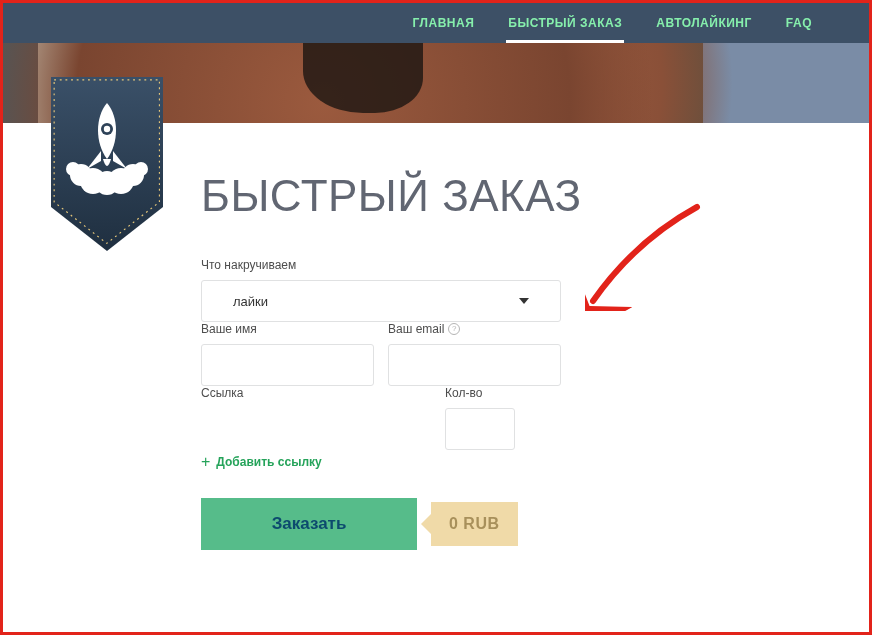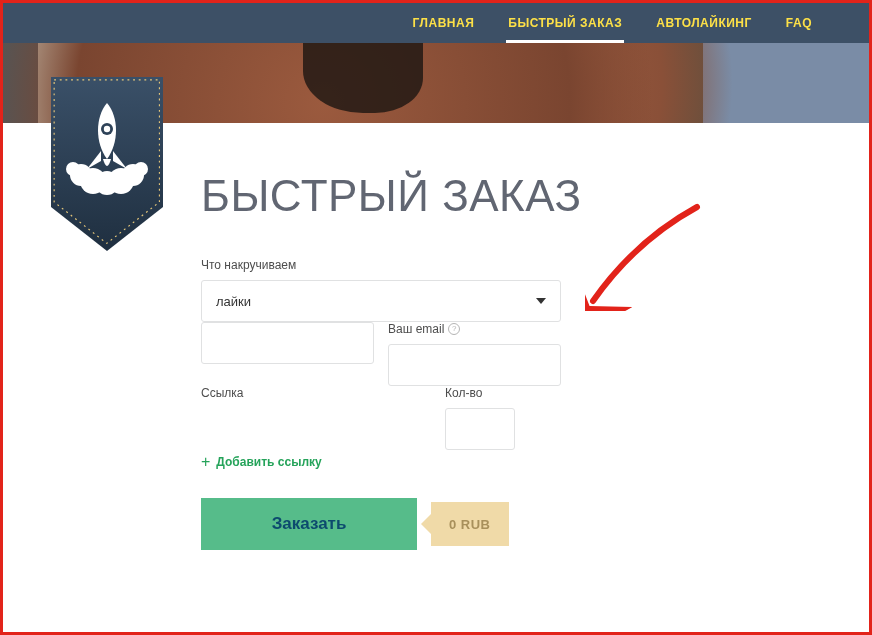--- a/index.html
+++ b/index.html
@@ -1,21 +1,21 @@
 <!DOCTYPE html>
 <html><head>
 <meta charset="utf-8">
 <style>
   * { box-sizing: border-box; margin: 0; padding: 0; }
   html, body { width: 872px; height: 635px; font-family: Verdana, Arial, sans-serif; }
   .stage { width: 872px; height: 635px; border: 3px solid #e2231a; position: relative; overflow: hidden; background: #fff; }
 
   
   .nav { height: 40px; background: #3d5066; display: flex; align-items: center; justify-content: flex-end; padding-right: 40px; }
-  .nav a { color: #fde047; font-size: 12px; font-weight: 700; letter-spacing: .5px; text-decoration: none; padding: 0 17px; height: 40px; line-height: 40px; display: inline-block; position: relative; }
+  .nav a { color: #86efac; font-size: 12px; font-weight: 700; letter-spacing: .5px; text-decoration: none; padding: 0 17px; height: 40px; line-height: 40px; display: inline-block; position: relative; }
   .nav a.active::after { content: ""; position: absolute; left: 15px; right: 15px; bottom: 0; height: 3px; background: #fff; }
 
   
   .hero { height: 80px; position: relative; overflow: hidden; background: #333; }
   .hero-bg { position:absolute; inset:0; background:
       radial-gradient(circle at 320px 60px, #9b5a3e 0, #7a4530 45%, rgba(122,69,48,0) 60%),
       radial-gradient(circle at 470px 40px, #a86244 0, #8a5038 40%, rgba(138,80,56,0) 55%),
       linear-gradient(90deg, #555 0 35px, #c7bfae 35px 220px, #3a3028 220px 560px, #5f4f3e 560px 700px, #7a8ca6 700px 100%);
       filter: blur(.3px);
   }
@@ -25,39 +25,39 @@
   .card { position:absolute; top:120px; left:40px; right:40px; bottom:0; background:#fff; }
 
   
   .badge { position:absolute; top:74px; left:44px; width:120px; height:182px; z-index:3; }
   .badge svg { width:120px; height:182px; display:block; }
 
   h1 { position:absolute; top:168px; left:198px; font-size:44px; font-weight:400; color:#616672; letter-spacing:.5px; }
 
   .form { position:absolute; top:255px; left:198px; width:560px; }
   .label { font-size:12px; color:#4d4d4d; margin-bottom:8px; display:flex; align-items:center; gap:4px; }
-  .field, .select { width:100%; height:42px; border:1px solid #e0e1e2; border-radius:3px; background:#fff; font-size:13px; padding:0 14px; color:#333; outline:none; }
+  .field, .select { width:100%; height:42px; border:1px solid #e0e1e2; border-radius:3px; background:#fff; font-size:13px; padding:0 31px; color:#333; outline:none; }
   .select { display:flex; align-items:center; justify-content:space-between; cursor:pointer; }
   .select .caret { width:0; height:0; border-left:5px solid transparent; border-right:5px solid transparent; border-top:6px solid #333; }
   .row { display:flex; gap:14px; }
   .col { flex:1; }
   .group { }
   .qcircle { width:12px; height:12px; border-radius:50%; border:1px solid #b5b5b5; font-size:8px; line-height:10px; text-align:center; color:#b5b5b5; }
 
   .link-wrap { width:230px; }
   .qty-wrap { width:70px; margin-left:14px; }
 
   .add-link { display:flex; align-items:center; gap:6px; color:#25a35a; font-size:12px; font-weight:700; cursor:pointer; margin-top:4px; margin-bottom:28px; }
   .plus-icon { font-size:16px; font-weight:400; line-height:1; }
 
   .actions { display:flex; align-items:center; gap:0; }
   .btn-order { width:216px; height:52px; background:#56bc8a; color:#0c4a6e; border:none; font-size:17px; font-weight:700; cursor:pointer; }
   .price-tag { position:relative; height:44px; margin-left:14px; }
   .price-notch { position:absolute; left:-10px; top:50%; transform:translateY(-50%); width:0; height:0; border-top:10px solid transparent; border-bottom:10px solid transparent; border-right:10px solid #f0daa8; }
-  .price-body { height:44px; background:#f0daa8; padding:0 18px; display:flex; align-items:center; font-weight:700; color:#a8905b; font-size:13px; letter-spacing:.5px; }
+  .price-body { height:44px; background:#f0daa8; padding:0 18px; display:flex; align-items:center; font-weight:700; color:#a8905b; font-size:16px; letter-spacing:.5px; }
 
   
   .arrow { position:absolute; top:198px; left:582px; width:120px; height:110px; z-index:5; pointer-events:none; }
 
   ::placeholder { color:#b8b8b8; }
 </style>
 </head>
 <body>
 
 <div class="stage">
@@ -115,20 +115,21 @@
     <div class="group" style="width:360px">
       <div class="label">Что накручиваем</div>
       <div class="select">
         <span>лайки</span>
         <span class="caret"></span>
       </div>
     </div>
 
     <div class="row group" style="width:360px">
       <div class="col">
+        <div class="label">Ваше имя</div>
         <input class="field" style="">
       </div>
       <div class="col">
         <div class="label">
           <span>Ваш email</span>
           <span class="qcircle">?</span>
         </div>
         <input class="field" style="">
       </div>
     </div>

